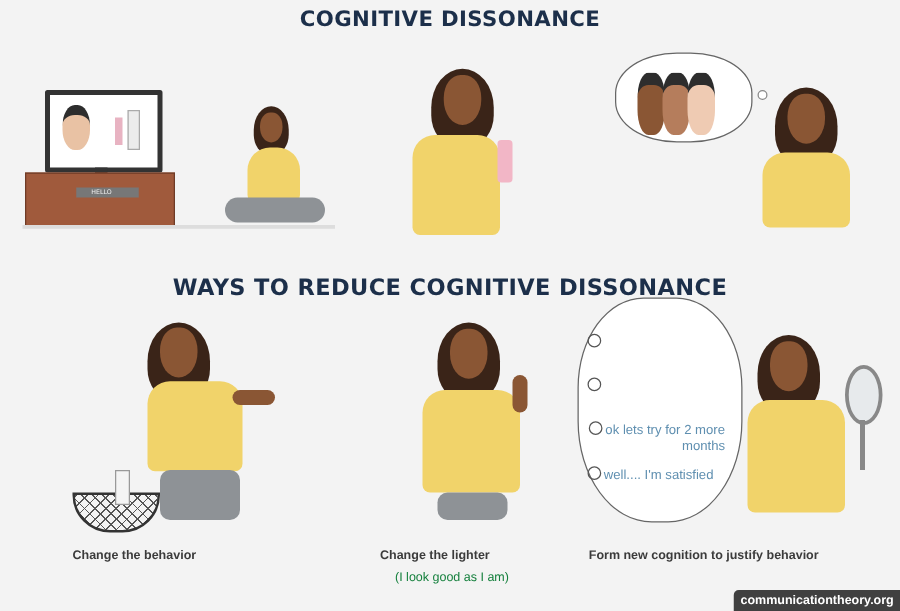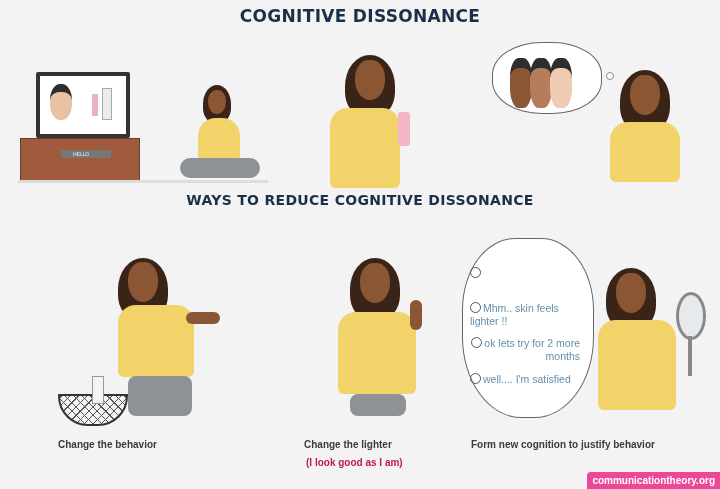--- a/index.html
+++ b/index.html
@@ -1,26 +1,26 @@
 <!DOCTYPE html>
 <html><head>
 <meta charset="utf-8">
 <style>
   html, body { margin:0; padding:0; }
   body { width:720px; height:489px; background:#f3f3f3; position:relative; overflow:hidden; font-family:"DejaVu Sans", sans-serif; }
   .title { position:absolute; left:0; width:720px; text-align:center; font-weight:bold; color:#1c2f4a; letter-spacing:0.3px; }
   #t1 { top:6px; font-size:17px; }
-  #t2 { top:192px; font-size:14px; }
+  #t2 { top:220px; font-size:18px; }
   .abs { position:absolute; }
   .cap { position:absolute; font-family:"Liberation Sans", sans-serif; font-weight:bold; font-size:10px; color:#3b3b3b; line-height:17px; }
-  .sub { color:#be185d; font-weight:bold; }
+  .sub { color:#15803d; font-weight:normal;margin-left:10px; }
   .cloud { position:absolute; background:#fff; border:1.5px solid #666; border-radius:45%; }
   .thought-line { font-family:"Liberation Sans", sans-serif; font-size:10.5px; color:#5f8fb0; line-height:13px; position:absolute; }
   .thought-line .b { display:inline-block; width:9px; height:9px; border:1px solid #555; border-radius:50%; margin-right:2px; vertical-align:-1px; }
-  .badge { position:absolute; right:0; bottom:0; background:#ec4899; color:#fff; font-family:"Liberation Sans", sans-serif; font-size:10px; font-weight:bold; padding:3px 5px; border-radius:4px 0 0 0; }
+  .badge { position:absolute; right:0; bottom:0; background:#404040; color:#fff; font-family:"Liberation Sans", sans-serif; font-size:10px; font-weight:bold; padding:3px 5px; border-radius:4px 0 0 0; }
   
   .hair { position:absolute; background:#3a2418; border-radius:50% 50% 40% 40%; }
   .face { position:absolute; background:#8a5634; border-radius:45% 45% 50% 50%; }
   .shirt { position:absolute; background:#f1d36a; border-radius:18px 18px 6px 6px; }
   .arm { position:absolute; background:#8a5634; border-radius:8px; }
   .pants { position:absolute; background:#8e9296; border-radius:8px; }
 </style>
 </head>
 <body>
 
@@ -83,21 +83,21 @@
   <div class="shirt" style="left:338px;top:312px;width:78px;height:82px;"></div>
   <div class="arm" style="left:410px;top:300px;width:12px;height:30px;"></div>
   <div class="pants" style="left:350px;top:394px;width:56px;height:22px;"></div>
   <div class="cap" style="left:304px;top:436px;">Change the lighter</div>
   <div class="cap sub" style="left:306px;top:454px;">(I look good as I am)</div>
 </div>
 
 <div>
   <div class="cloud" style="left:462px;top:238px;width:130px;height:178px;border-radius:40% 40% 45% 45%;"></div>
   <div class="thought-line" style="left:470px;top:267px;width:110px;"><span class="b"></span></div>
-  <div class="thought-line" style="left:470px;top:302px;width:110px;"><span class="b"></span><span>Mhm.. skin feels lighter !!</span></div>
+  <div class="thought-line" style="left:470px;top:302px;width:110px;"><span class="b"></span></div>
   <div class="thought-line" style="left:470px;top:337px;width:110px;text-align:right;"><span class="b"></span><span>ok lets try for 2 more months</span></div>
   <div class="thought-line" style="left:470px;top:373px;width:120px;"><span class="b"></span><span>well.... I'm satisfied</span></div>
   <div class="hair" style="left:606px;top:268px;width:50px;height:62px;"></div>
   <div class="face" style="left:616px;top:273px;width:30px;height:40px;"></div>
   <div class="shirt" style="left:598px;top:320px;width:78px;height:90px;"></div>
   <div class="abs" style="left:676px;top:292px;width:24px;height:42px;border:3px solid #888;border-radius:50%;background:#e7eaec;"></div>
   <div class="abs" style="left:688px;top:336px;width:4px;height:40px;background:#888;"></div>
   <div class="cap" style="left:471px;top:436px;width:220px;">Form new cognition to justify behavior</div>
 </div>
 

